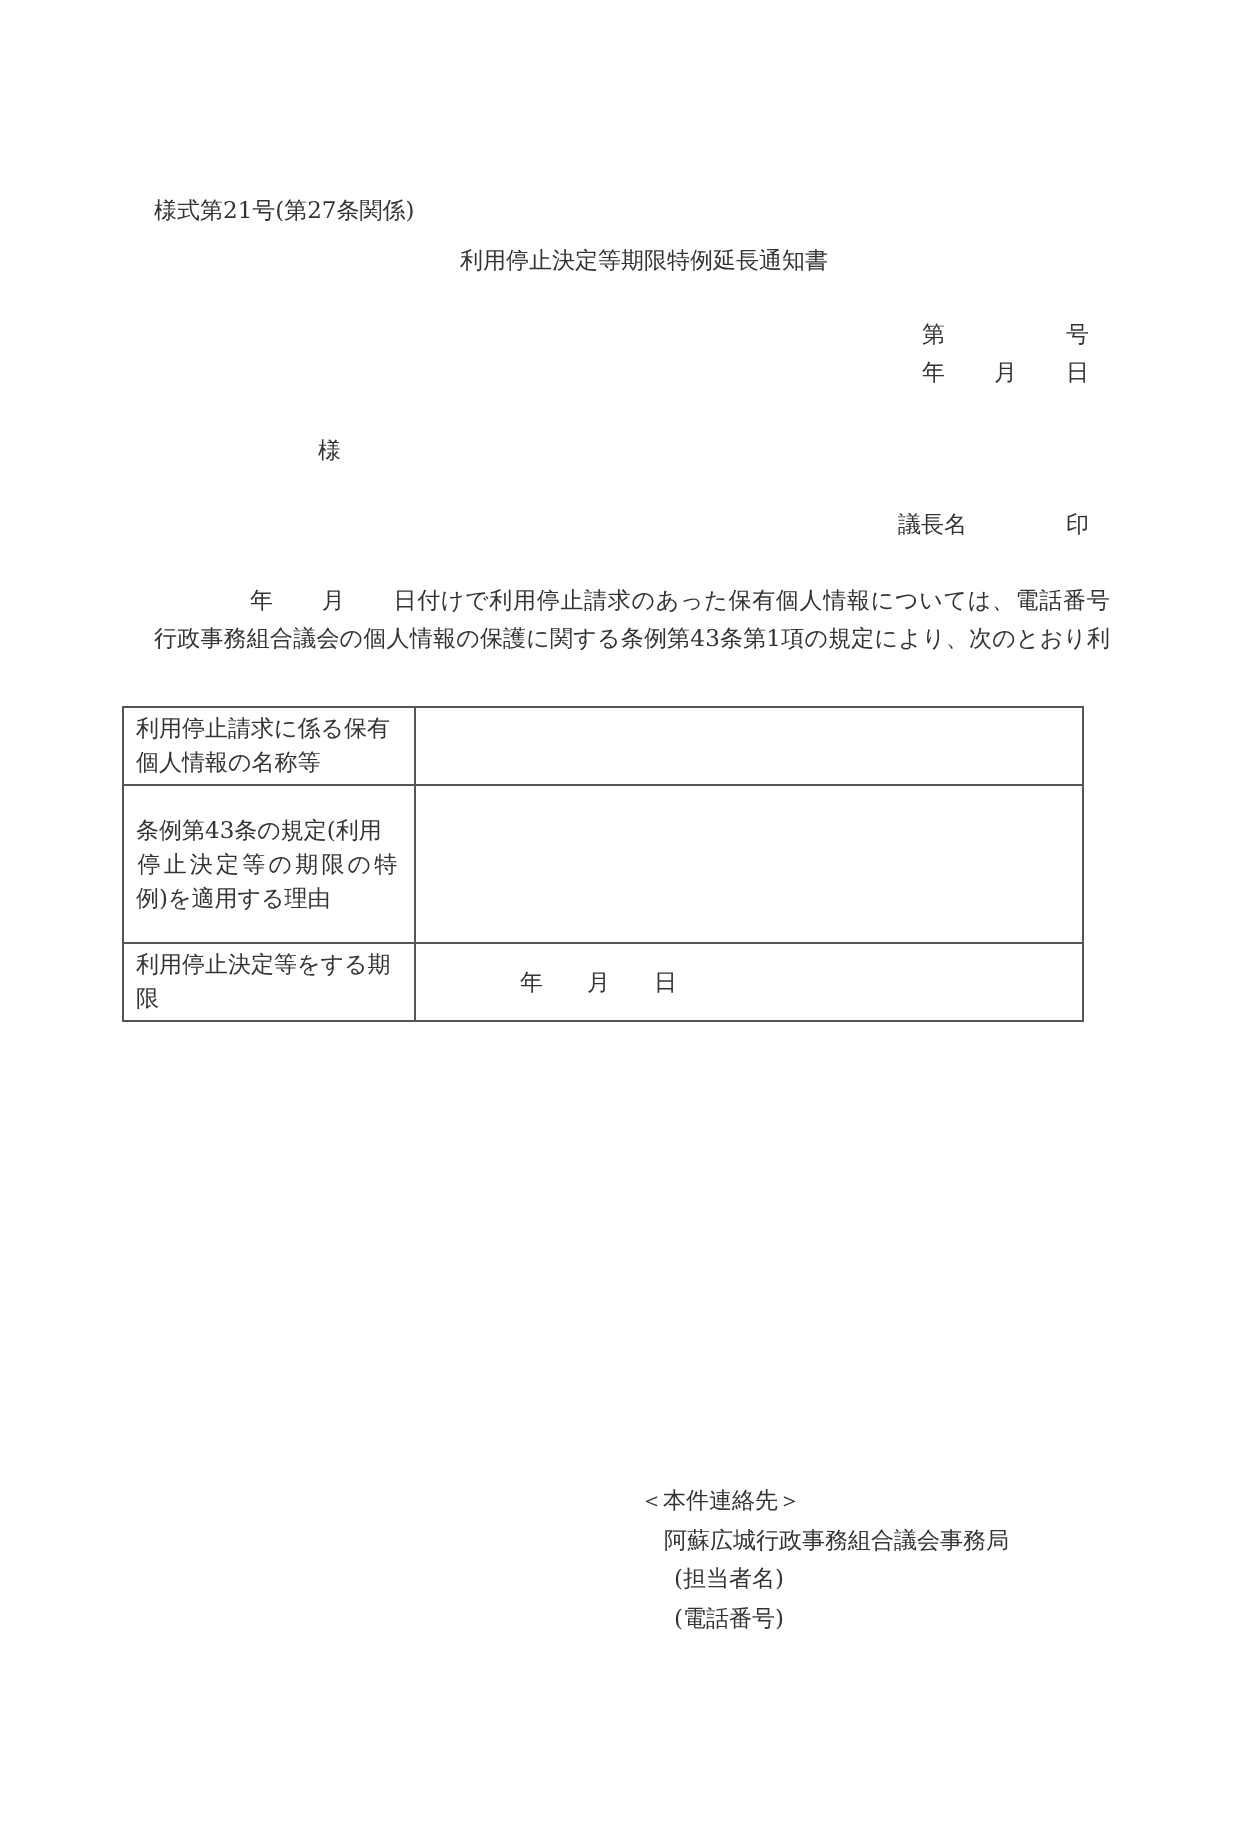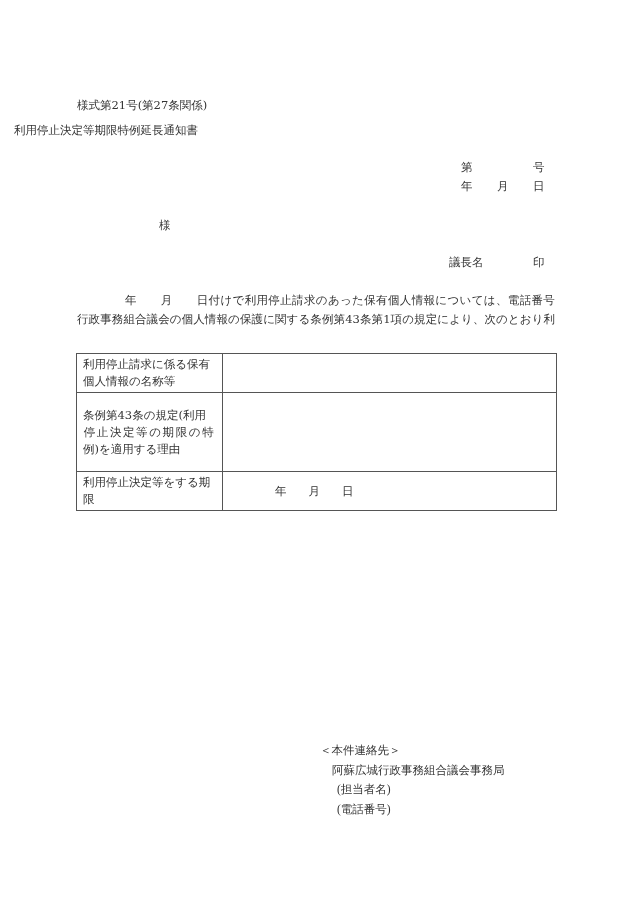--- a/index.html
+++ b/index.html
@@ -12,21 +12,21 @@
       height: 915px;
       position: relative;
       overflow: hidden;
       font-family: "DejaVu Serif", "Liberation Serif", serif;
       color: #333333;
       font-size: 11.5px;
     }
     .abs { position: absolute; white-space: nowrap; }
 
     .form-number { left: 77px; top: 98px; }
-    .doc-title { left: 0; width: 630px; top: 123px; text-align: left; padding-left: 14px; box-sizing: border-box; }
+    .doc-title { left: 0; width: 630px; top: 123px; text-align: center; padding-left: 14px; box-sizing: border-box; }
 
     .ref-no-dai { left: 461px; top: 160px; }
     .ref-no-go { left: 533px; top: 160px; }
     .date-nen { left: 461px; top: 179px; }
     .date-tsuki { left: 497px; top: 179px; }
     .date-hi { left: 533px; top: 179px; }
 
     .addressee-sama { left: 159px; top: 218px; }
 
     .chair-name { left: 449px; top: 255px; }
@@ -37,21 +37,21 @@
       top: 291px;
       width: 482px;
       white-space: normal;
       line-height: 19px;
       letter-spacing: 0.35px;
     }
     .body-para .line { display: block; white-space: nowrap; }
 
     .info-table {
       position: absolute;
-      left: 76px;
+      left: 61px;
       top: 353px;
       width: 481px;
       border-collapse: collapse;
       table-layout: fixed;
     }
     .info-table td {
       border: 1px solid #555555;
       padding: 0 6px;
       vertical-align: middle;
       line-height: 17px;
@@ -61,21 +61,21 @@
     .info-table tr.r2 td { height: 78px; }
     .info-table tr.r3 td { height: 38px; }
     .label-wide { letter-spacing: 1.6px; text-align: center; }
     .date-cell-inner { padding-left: 46px; }
     .date-cell-inner span { display: inline-block; }
     .gap { display: inline-block; width: 22px; }
 
     .contact-block { left: 320px; top: 741px; line-height: 19.5px; }
     .contact-block .line { display: block; }
     .indent1 { padding-left: 12px; }
-    .indent2 { padding-left: 17px; font-family: Liberation Serif, serif; }
+    .indent2 { padding-left: 17px; }
   </style>
 </head>
 <body>
 
 <div class="abs form-number">様式第21号(第27条関係)</div>
 
 <div class="abs doc-title">利用停止決定等期限特例延長通知書</div>
 
 <div class="abs ref-no-dai">第</div>
 <div class="abs ref-no-go">号</div>

